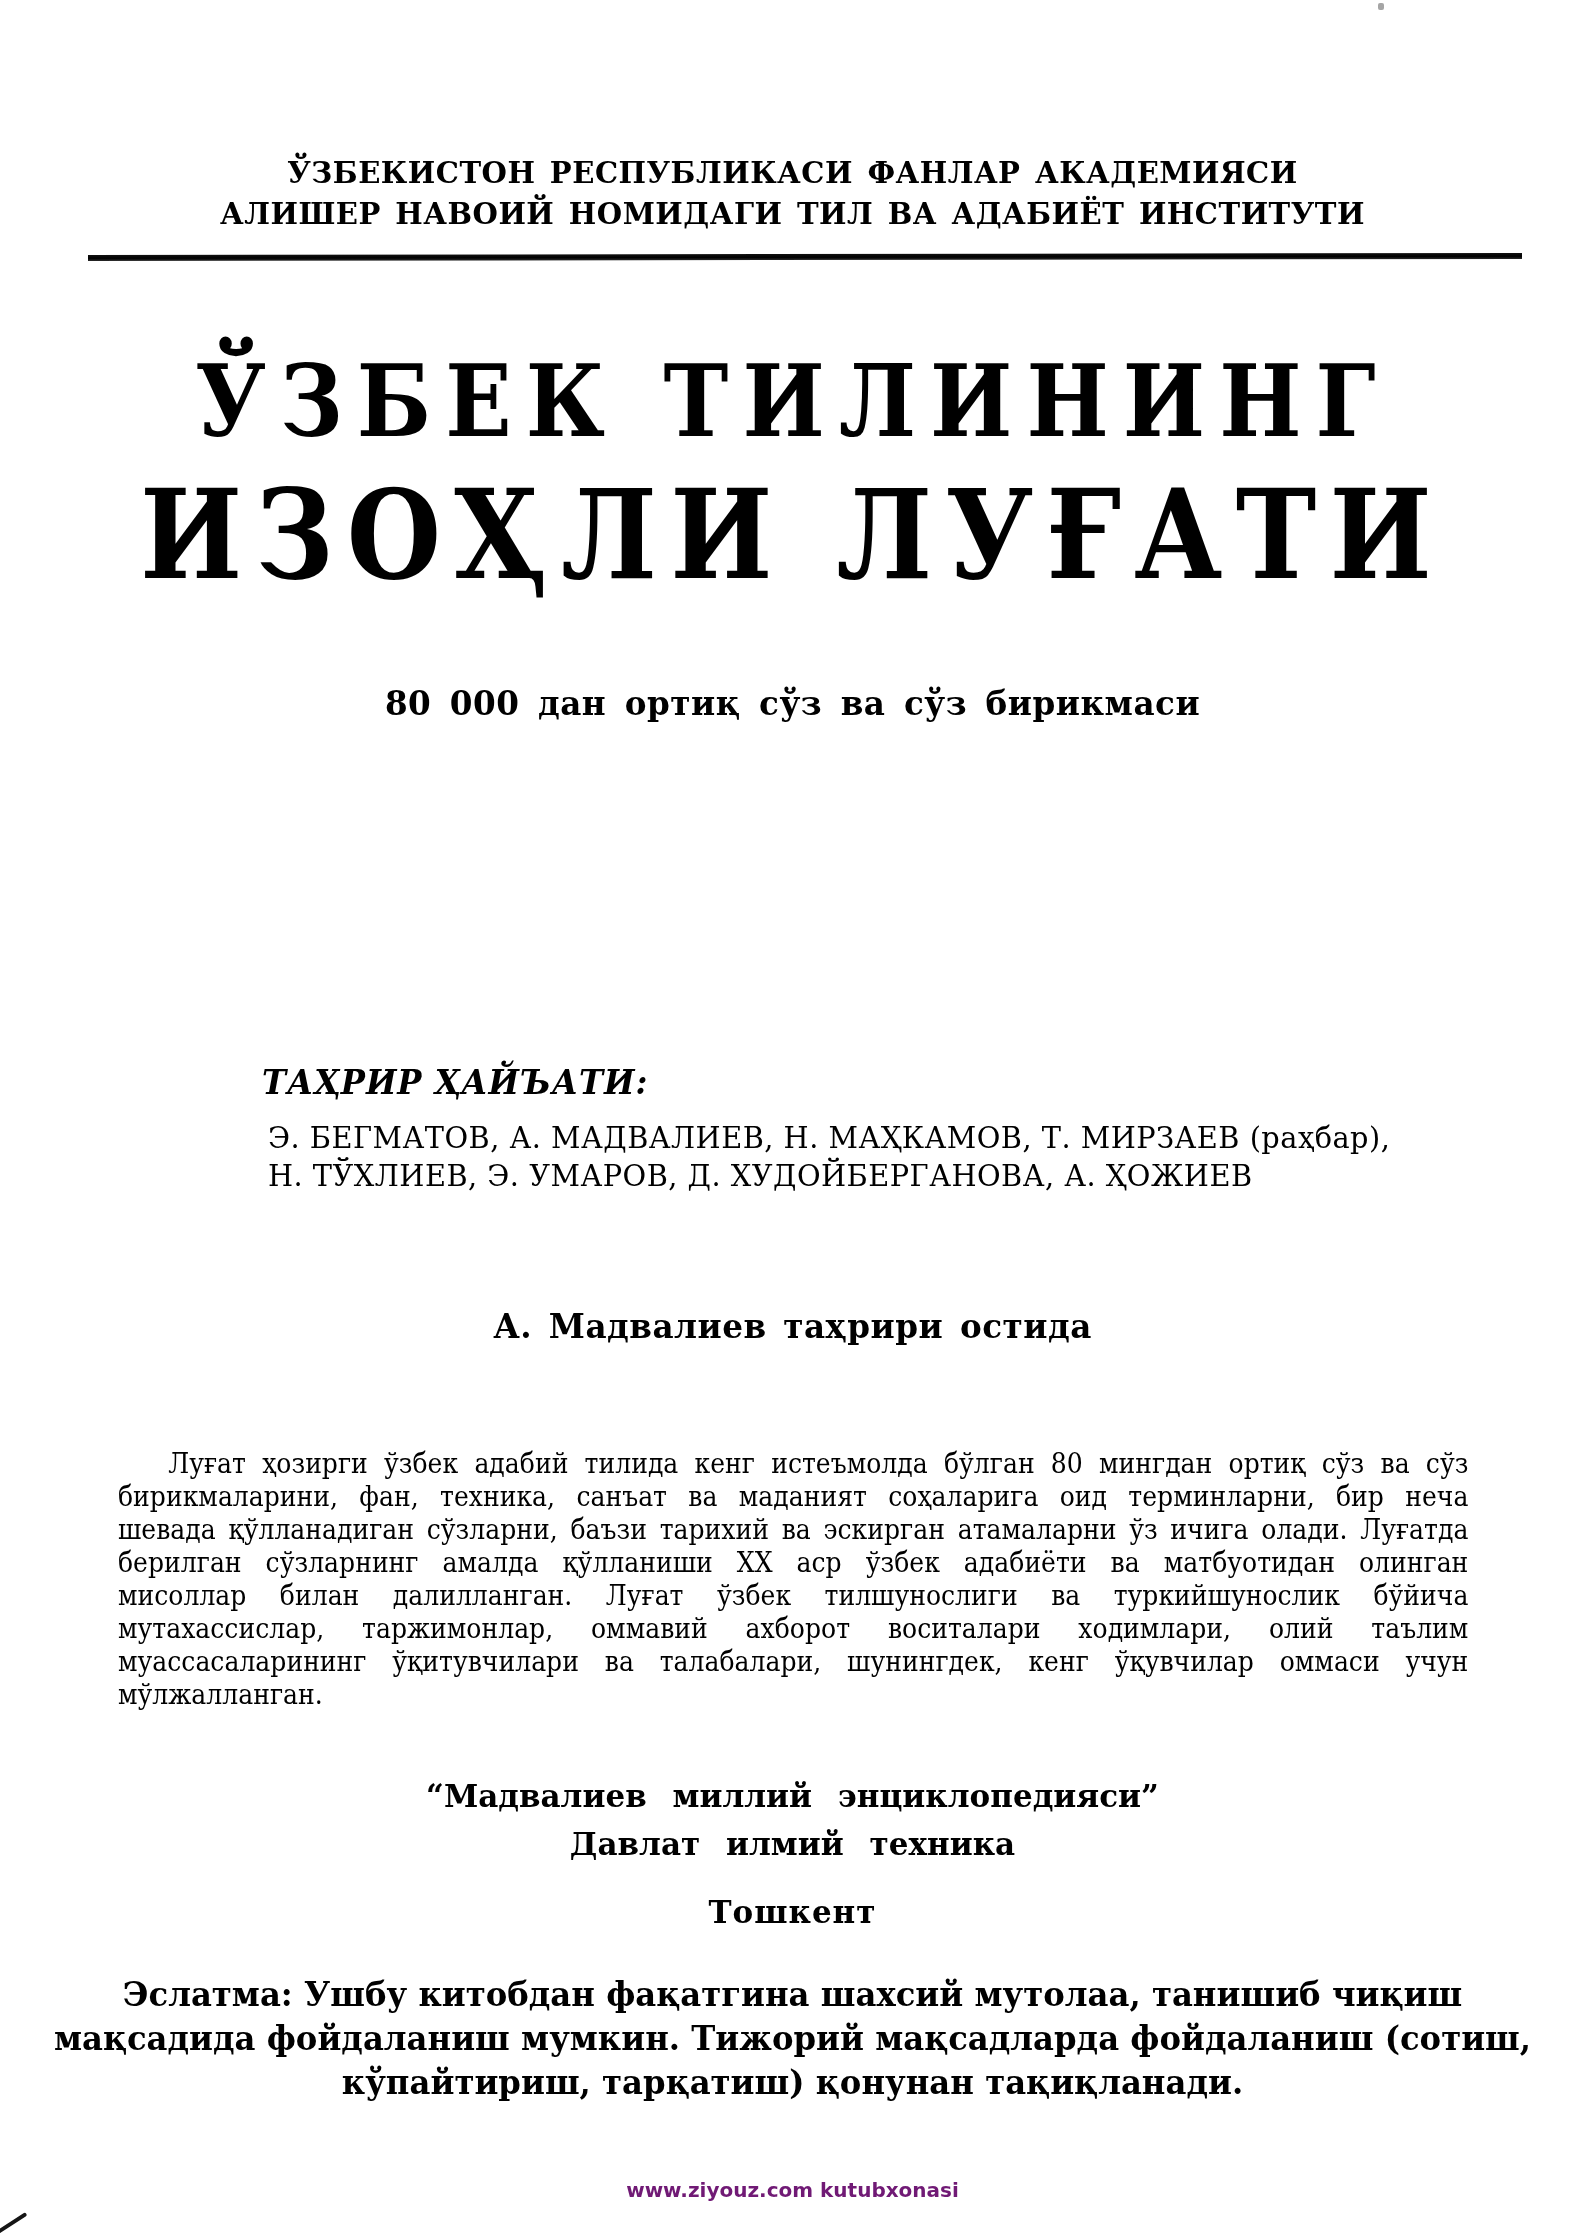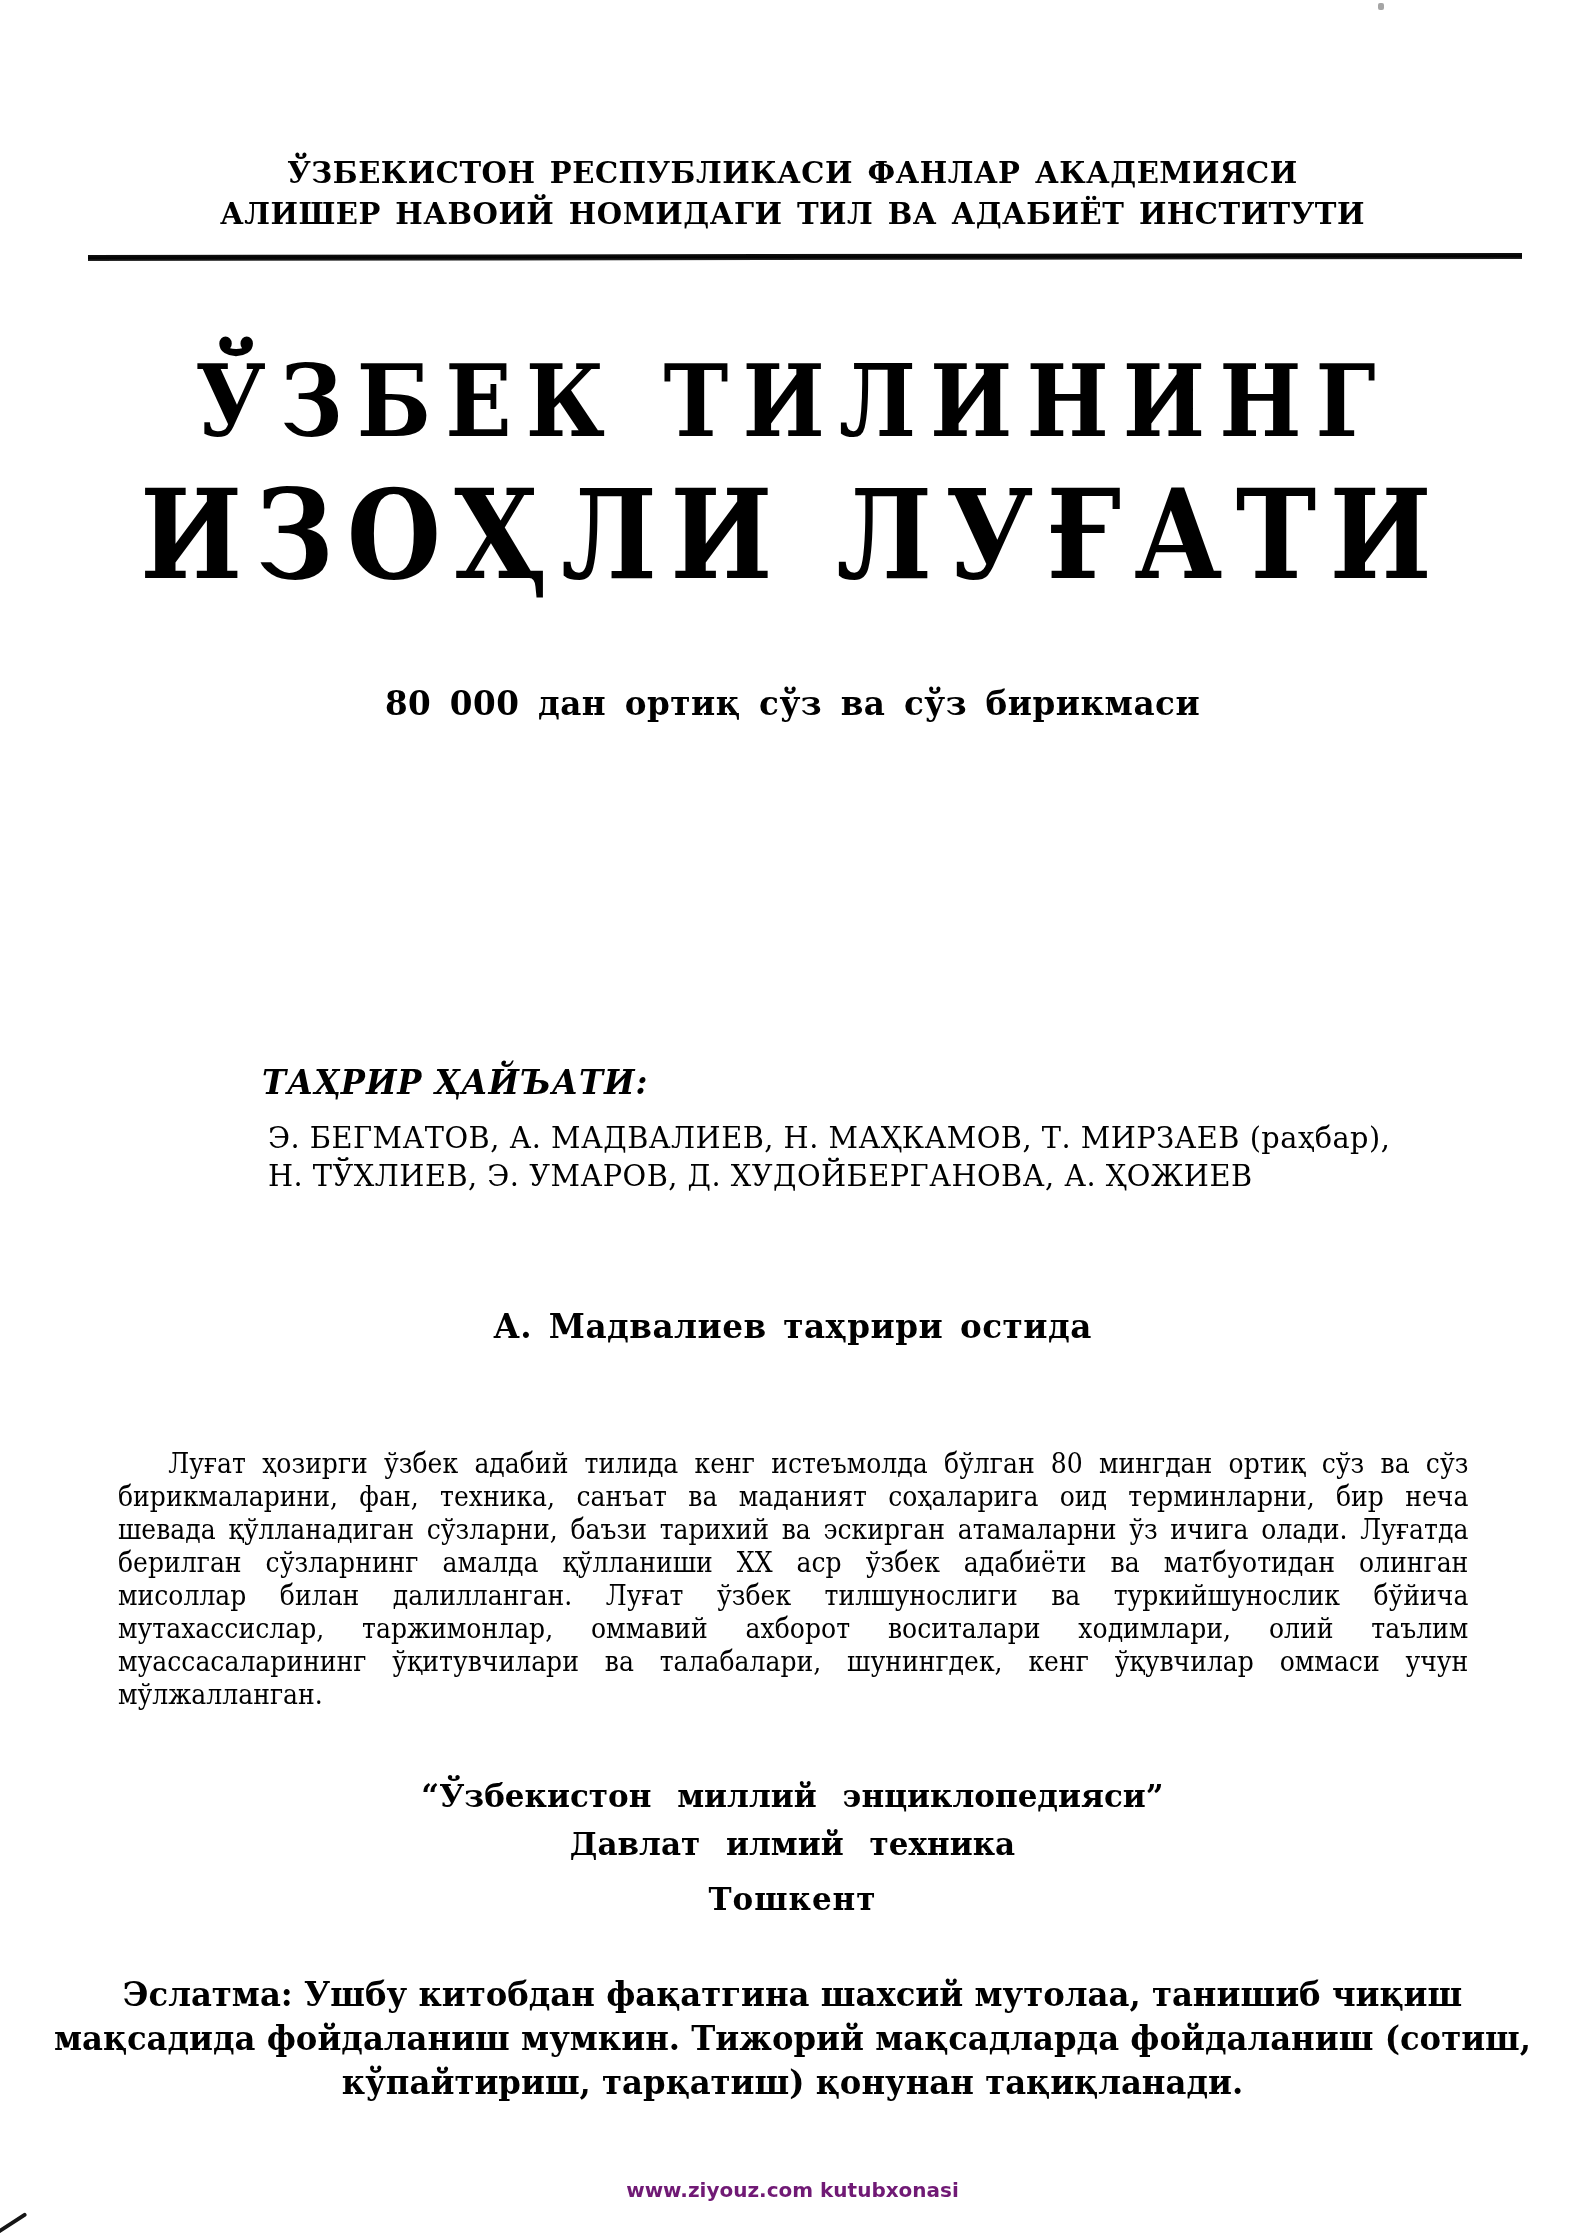--- a/index.html
+++ b/index.html
@@ -149,21 +149,21 @@
     position: absolute;
     top: 1772px;
     left: 0;
     width: 100%;
     text-align: center;
     font-weight: bold;
     font-size: 31px;
   }
   .publisher .pub-line { line-height: 48px; }
   .publisher .pub-spaced { word-spacing: 15px; }
-  .publisher .pub-city { margin-top: 7px; letter-spacing: 1px; }
+  .publisher .pub-city { margin-top: 20px; letter-spacing: 1px; }
 
   
   .notice {
     position: absolute;
     top: 1972px;
     left: 0;
     width: 100%;
     text-align: center;
     font-weight: bold;
     font-size: 34px;
@@ -229,21 +229,21 @@
   <div class="board-names">
     <div>Э. БЕГМАТОВ, А. МАДВАЛИЕВ, Н. МАҲКАМОВ, Т. МИРЗАЕВ (раҳбар),</div>
     <div>Н. ТЎХЛИЕВ, Э. УМАРОВ, Д. ХУДОЙБЕРГАНОВА, А. ҲОЖИЕВ</div>
   </div>
 
   <div class="edited-by">А. Мадвалиев таҳрири остида</div>
 
   <div class="abstract">Луғат ҳозирги ўзбек адабий тилида кенг истеъмолда бўлган 80 мингдан ортиқ сўз ва сўз бирикмаларини, фан, техника, санъат ва маданият соҳаларига оид терминларни, бир неча шевада қўлланадиган сўзларни, баъзи тарихий ва эскирган атамаларни ўз ичига олади. Луғатда берилган сўзларнинг амалда қўлланиши XX аср ўзбек адабиёти ва матбуотидан олинган мисоллар билан далилланган. Луғат ўзбек тилшунослиги ва туркийшунослик бўйича мутахассислар, таржимонлар, оммавий ахборот воситалари ходимлари, олий таълим муассасаларининг ўқитувчилари ва талабалари, шунингдек, кенг ўқувчилар оммаси учун мўлжалланган.</div>
 
   <div class="publisher">
-    <div class="pub-line pub-spaced">“Ўзбекистон миллий энциклопедияси”</div>
+    <div class="pub-line pub-spaced">“Мадвалиев миллий энциклопедияси”</div>
     <div class="pub-line pub-spaced">Давлат илмий техника</div>
     <div class="pub-line pub-city">Тошкент</div>
   </div>
 
   <div class="notice">
     <div>Эслатма: Ушбу китобдан фақатгина шахсий мутолаа,  танишиб чиқиш</div>
     <div>мақсадида фойдаланиш мумкин. Тижорий мақсадларда фойдаланиш (сотиш,</div>
     <div>кўпайтириш, тарқатиш) қонунан тақиқланади.</div>
   </div>
 

